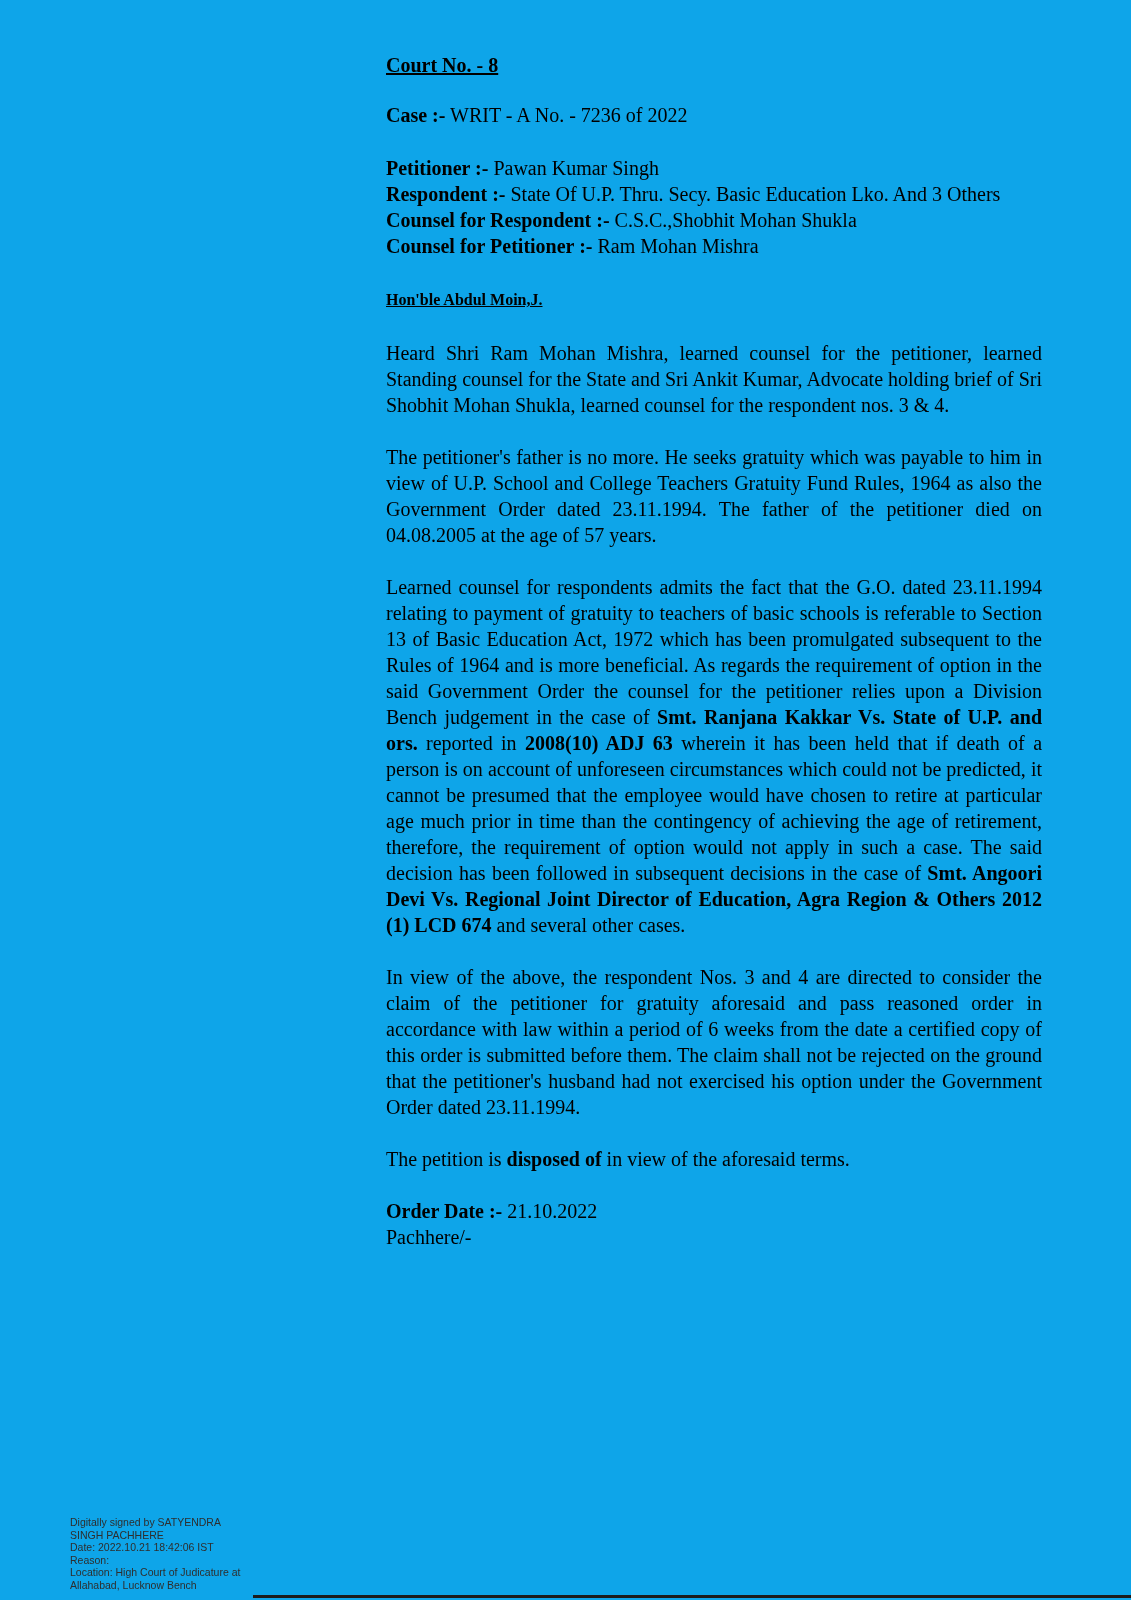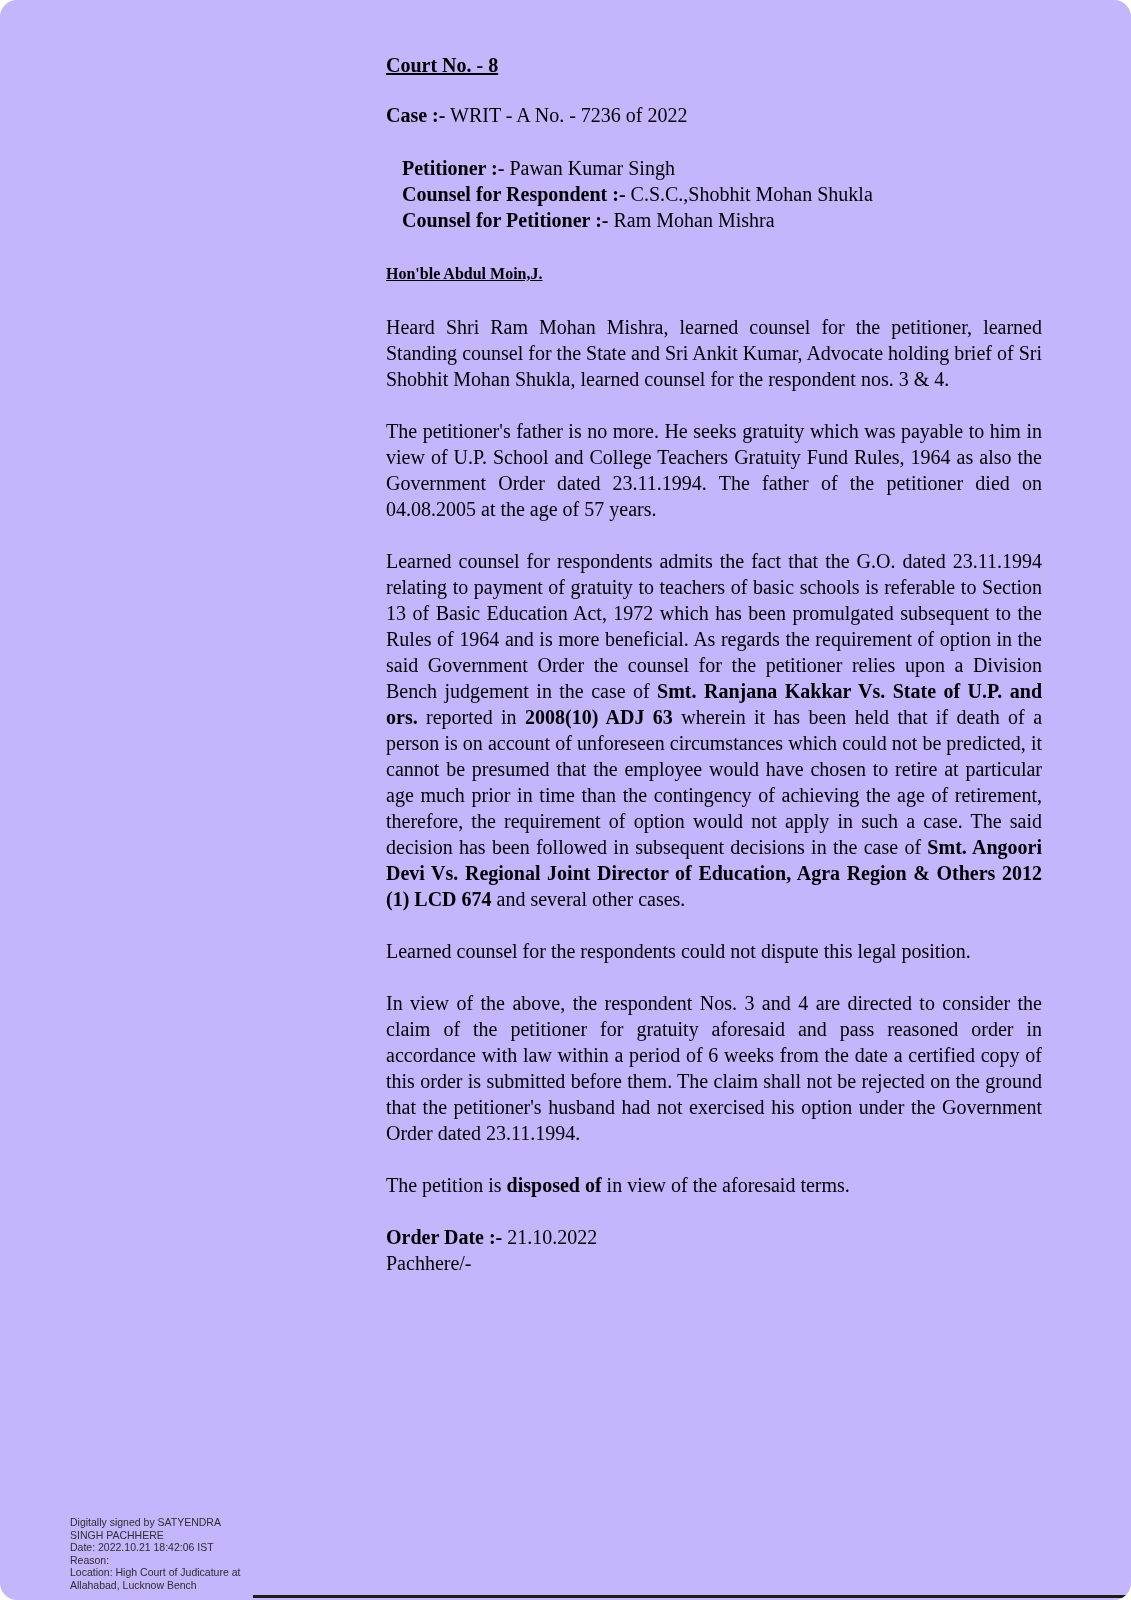--- a/index.html
+++ b/index.html
@@ -1,44 +1,43 @@
 <!DOCTYPE html>
 <html><head>
 <meta charset="utf-8">
 <style>
   * { box-sizing: border-box; }
   html, body { margin: 0; padding: 0; background: #ffffff; }
   .page {
     position: relative;
     width: 1131px;
     height: 1600px;
-    background: #c4b5fd;
+    background: #0ea5e9;
     overflow: hidden;
     font-family: "Liberation Serif", serif;
     color: #000000;
-    border-radius: 17px;
   }
   .content {
     position: absolute;
     left: 386px;
     top: 52px;
     width: 672px;
     font-size: 20px;
     line-height: 26px;
   }
   .heading {
     font-weight: 700;
     text-decoration: underline;
     font-size: 20px;
     margin: 0 0 24px 0;
   }
   .case-line { margin: 0 0 27px 0; }
   .case-line b, .party-line b, .order-date-line b { font-weight: 700; }
   .parties { margin: 0 0 28px 0; }
-  .party-line { text-align: left; margin-left: 16px; }
+  .party-line { text-align: left; }
   .judge-heading {
     font-weight: 700;
     text-decoration: underline;
     font-size: 16px;
     margin: 0 0 27px 0;
   }
   .body-para {
     margin: 0 16px 26px 0;
     text-align: justify;
   }
@@ -68,31 +67,31 @@
 
 <div class="page">
   <div class="content">
 
     <div class="heading">Court No. - 8</div>
 
     <div class="case-line"><b>Case :-</b><span> WRIT - A No. - 7236 of 2022</span></div>
 
     <div class="parties" id="parties">
         <div class="party-line"><b>Petitioner :-</b><span> Pawan Kumar Singh</span></div>
+        <div class="party-line"><b>Respondent :-</b><span> State Of U.P. Thru. Secy. Basic Education Lko. And 3 Others</span></div>
         <div class="party-line"><b>Counsel for Respondent :-</b><span> C.S.C.,Shobhit Mohan Shukla</span></div>
         <div class="party-line"><b>Counsel for Petitioner :-</b><span> Ram Mohan Mishra</span></div>
       </div>
 
     <div class="judge-heading">Hon'ble Abdul Moin,J.</div>
 
     <div id="paragraphs">
         <p class="body-para"><span>Heard Shri Ram Mohan Mishra, learned counsel for the petitioner, learned Standing counsel for the State and Sri Ankit Kumar, Advocate holding brief of Sri Shobhit Mohan Shukla, learned counsel for the respondent nos. 3 &amp; 4.</span></p>
         <p class="body-para"><span>The petitioner's father is no more. He seeks gratuity which was payable to him in view of U.P. School and College Teachers Gratuity Fund Rules, 1964 as also the Government Order dated 23.11.1994. The father of the petitioner died on 04.08.2005 at the age of 57 years.</span></p>
         <p class="body-para"><span>Learned counsel for respondents admits the fact that the G.O. dated 23.11.1994 relating to payment of gratuity to teachers of basic schools is referable to Section 13 of Basic Education Act, 1972 which has been promulgated subsequent to the Rules of 1964 and is more beneficial. As regards the requirement of option in the said Government Order the counsel for the petitioner relies upon a Division Bench judgement in the case of </span><b>Smt. Ranjana Kakkar Vs. State of U.P. and ors.</b><span> reported in </span><b>2008(10) ADJ 63</b><span> wherein it has been held that if death of a person is on account of unforeseen circumstances which could not be predicted, it cannot be presumed that the employee would have chosen to retire at particular age much prior in time than the contingency of achieving the age of retirement, therefore, the requirement of option would not apply in such a case. The said decision has been followed in subsequent decisions in the case of </span><b>Smt. Angoori Devi Vs. Regional Joint Director of Education, Agra Region &amp; Others 2012 (1) LCD 674</b><span> and several other cases.</span></p>
-        <p class="body-para"><span>Learned counsel for the respondents could not dispute this legal position.</span></p>
         <p class="body-para"><span>In view of the above, the respondent Nos. 3 and 4 are directed to consider the claim of the petitioner for gratuity aforesaid and pass reasoned order in accordance with law within a period of 6 weeks from the date a certified copy of this order is submitted before them. The claim shall not be rejected on the ground that the petitioner's husband had not exercised his option under the Government Order dated 23.11.1994.</span></p>
         <p class="body-para"><span>The petition is </span><b>disposed of</b><span> in view of the aforesaid terms.</span></p>
       </div>
 
     <div class="order-date-line"><b>Order Date :-</b><span> 21.10.2022</span></div>
 
     <div class="signatory-line">Pachhere/-</div>
 
   </div>
 

